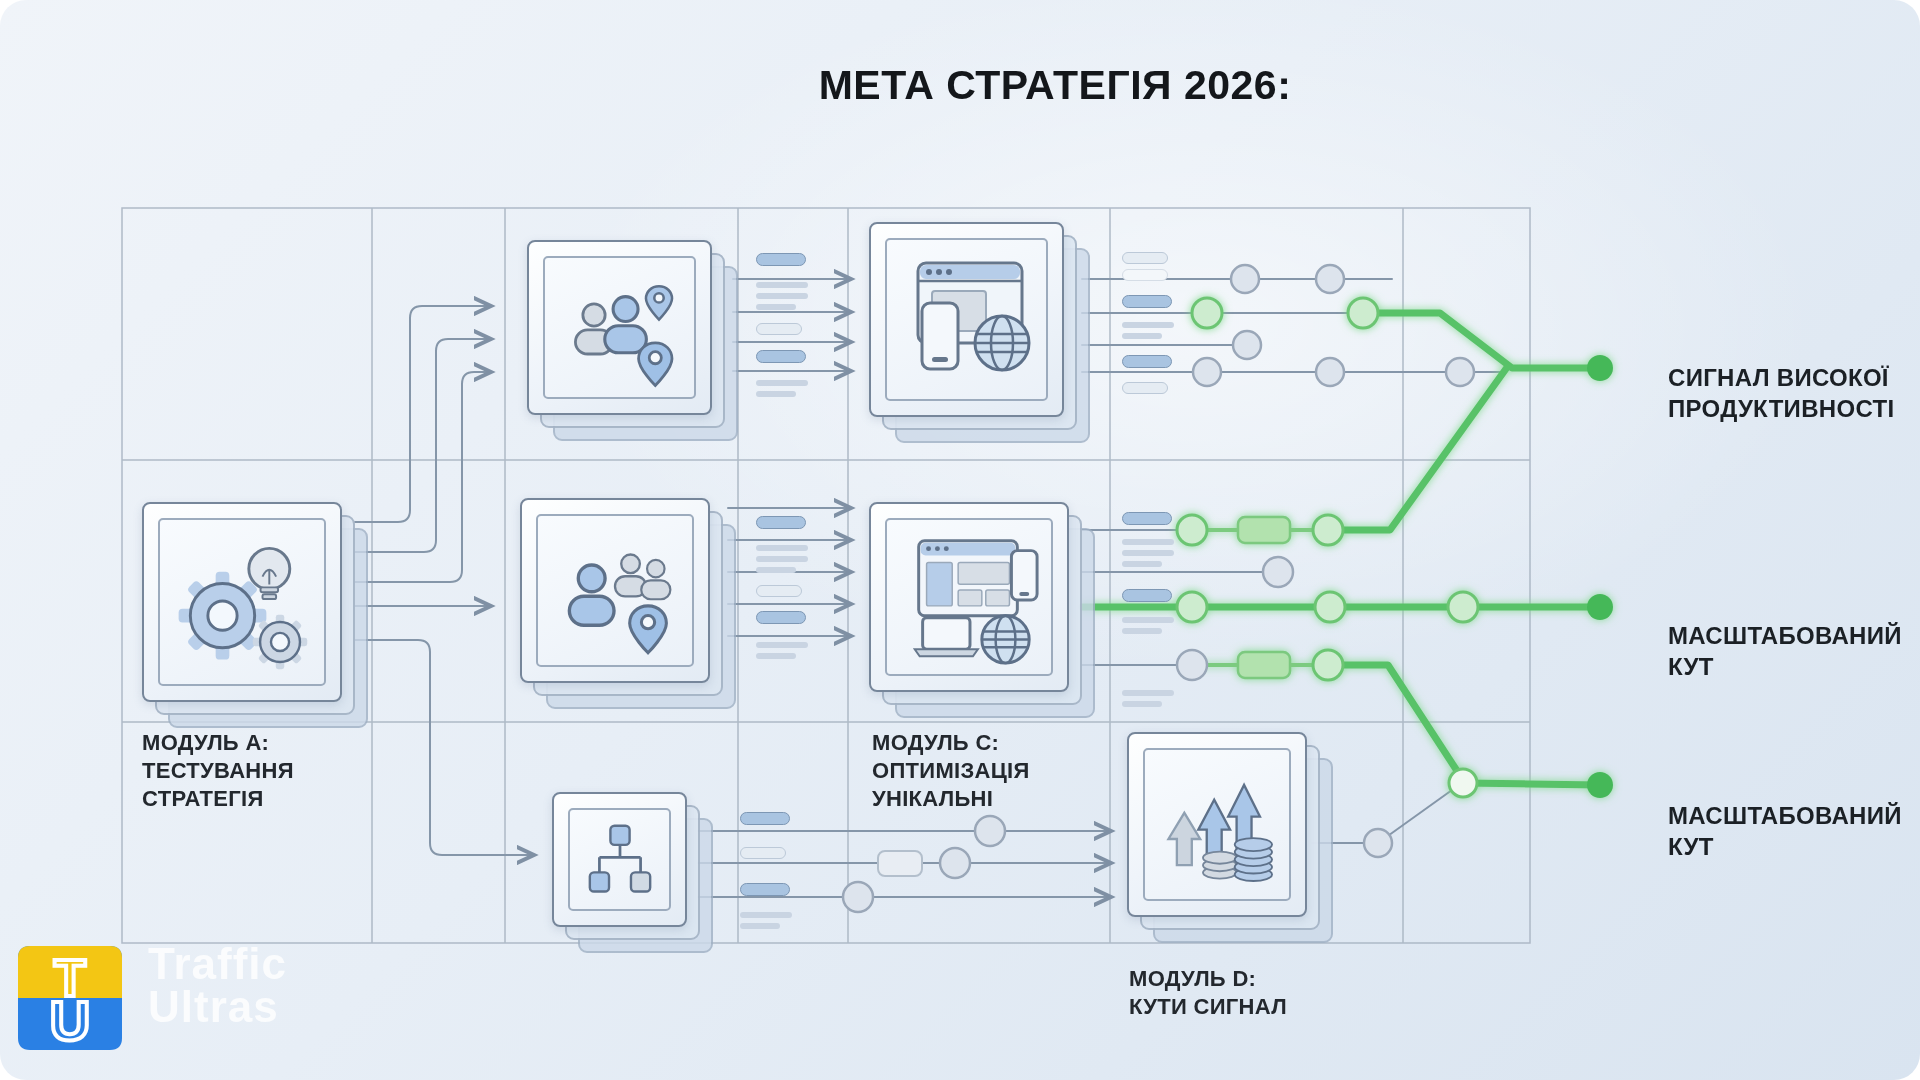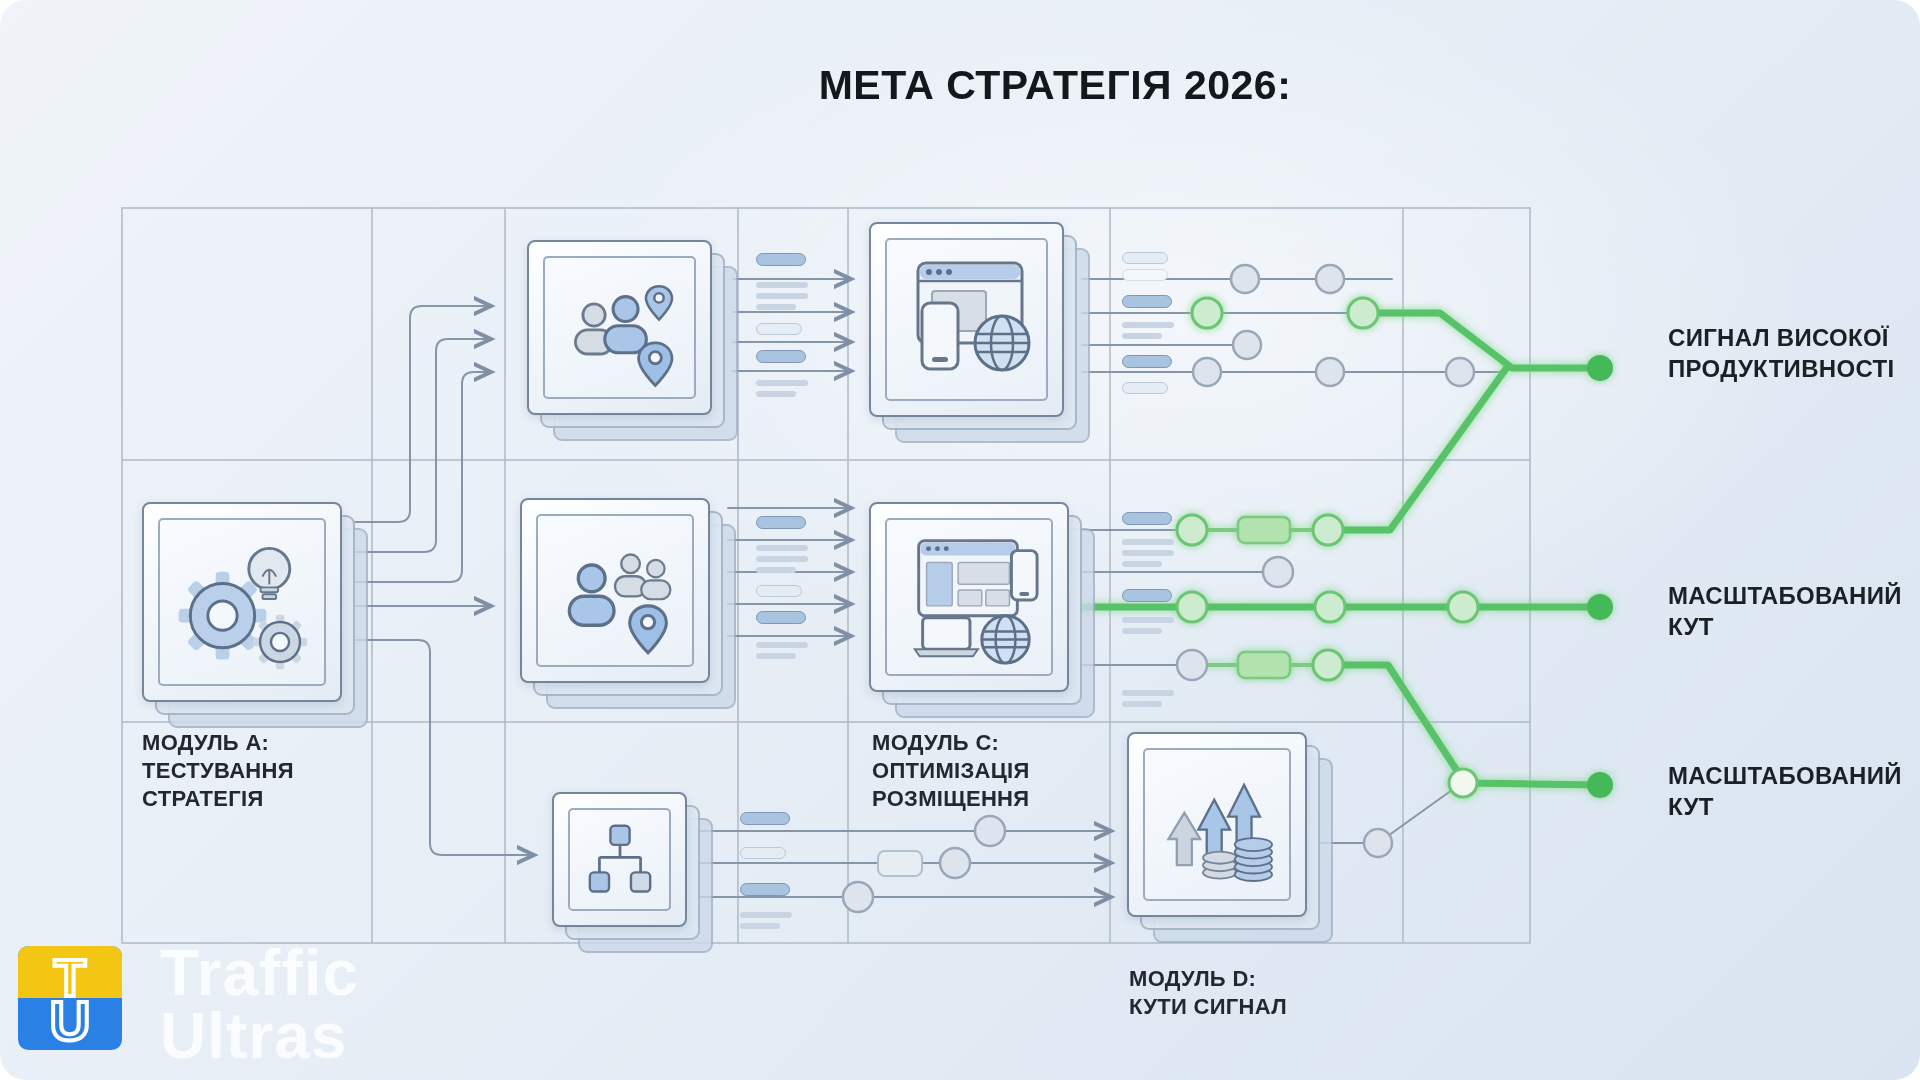--- a/index.html
+++ b/index.html
@@ -17,30 +17,30 @@
   .module .layer1{position:absolute;inset:0;transform:translate(13px,13px);background:#dde7f2;
     border:2px solid #a5b4c6;border-radius:9px;opacity:.92;}
   .module .face{position:absolute;inset:0;border:2px solid #76869a;border-radius:8px;
     background:linear-gradient(155deg,#feffff 0%,#eff4fa 55%,#e3ebf4 100%);
     box-shadow:0 3px 10px rgba(100,120,150,.20);}
   .module .inner{position:absolute;inset:14px;border:2px solid #9cabbd;border-radius:5px;
     background:linear-gradient(155deg,#f8fbfe,#ebf1f8);display:flex;align-items:center;justify-content:center;}
   .mod-label{position:absolute;z-index:3;font-size:22px;font-weight:600;color:#23282e;
     line-height:1.28;letter-spacing:.3px;white-space:pre-line;}
   .out-label{position:absolute;z-index:3;font-size:24px;font-weight:700;color:#1b2025;
-    line-height:1.3;letter-spacing:.3px;white-space:pre-line;}
+    line-height:1.3;letter-spacing:.3px;white-space:pre-line;margin-top:40px;}
   
   .stackcol{position:absolute;z-index:2;display:flex;flex-direction:column;align-items:flex-start;}
   .bp{width:50px;height:13px;background:#a9c4e1;border:1.5px solid #7d97b4;border-radius:7px;box-sizing:border-box;}
   .lp{width:46px;height:12px;background:#e5ecf3;border:1.5px solid #bcc9d8;border-radius:6px;box-sizing:border-box;}
   .lp2{width:46px;height:12px;background:#f3f7fa;border:1.5px solid #d5dde6;border-radius:6px;box-sizing:border-box;}
   .tl{height:6px;background:#c9d4e2;border-radius:3px;}
   .w1{width:52px}.w2{width:40px}
   
-  .brand-text{position:absolute;left:160px;top:942px;z-index:5;font-weight:800;font-size:64px;
+  .brand-text{position:absolute;left:148px;top:942px;z-index:5;font-weight:800;font-size:44px;
     line-height:.98;color:rgba(255,255,255,.8);letter-spacing:1px;}
   .logo{position:absolute;left:18px;top:946px;z-index:5;}
 </style>
 </head>
 <body>
 
 <div id="canvas">
 
   <svg class="overlay" width="1920" height="1080" viewBox="0 0 1920 1080">
     <defs>
@@ -315,21 +315,21 @@
             <circle r="24" fill="#cfe0f0" stroke="#5d7089" stroke-width="3"></circle>
             <ellipse rx="10" ry="24" fill="none" stroke="#5d7089" stroke-width="2.5"></ellipse>
             <path d="M-23 -8 H23 M-24 0 H24 M-23 8 H23" stroke="#5d7089" stroke-width="2.5" fill="none"></path>
           </g>
         </svg>
       </div>
     </div>
   </div>
   <div class="mod-label" style="left:872px;top:729px;">МОДУЛЬ C:
 ОПТИМІЗАЦІЯ
-РОЗМІЩЕННЯ</div>
+УНІКАЛЬНІ</div>
 
   <div class="module" style="left:1127px;top:732px;width:180px;height:185px;">
     <div class="layer2"></div>
     <div class="layer1"></div>
     <div class="face">
       <div class="inner">
         <svg width="140" height="140" viewBox="0 0 150 150">
           <path d="M32 118 L32 90 L23 90 L40 62 L57 90 L48 90 L48 118 Z" fill="#ccd5df" stroke="#8fa0b2" stroke-width="2.5"></path>
           <path d="M64 118 L64 80 L55 80 L72 48 L89 80 L80 80 L80 118 Z" fill="#a9c6e8" stroke="#5d7089" stroke-width="2.5"></path>
           <path d="M96 110 L96 66 L87 66 L104 32 L121 66 L112 66 L112 110 Z" fill="#a9c6e8" stroke="#5d7089" stroke-width="2.5"></path>

